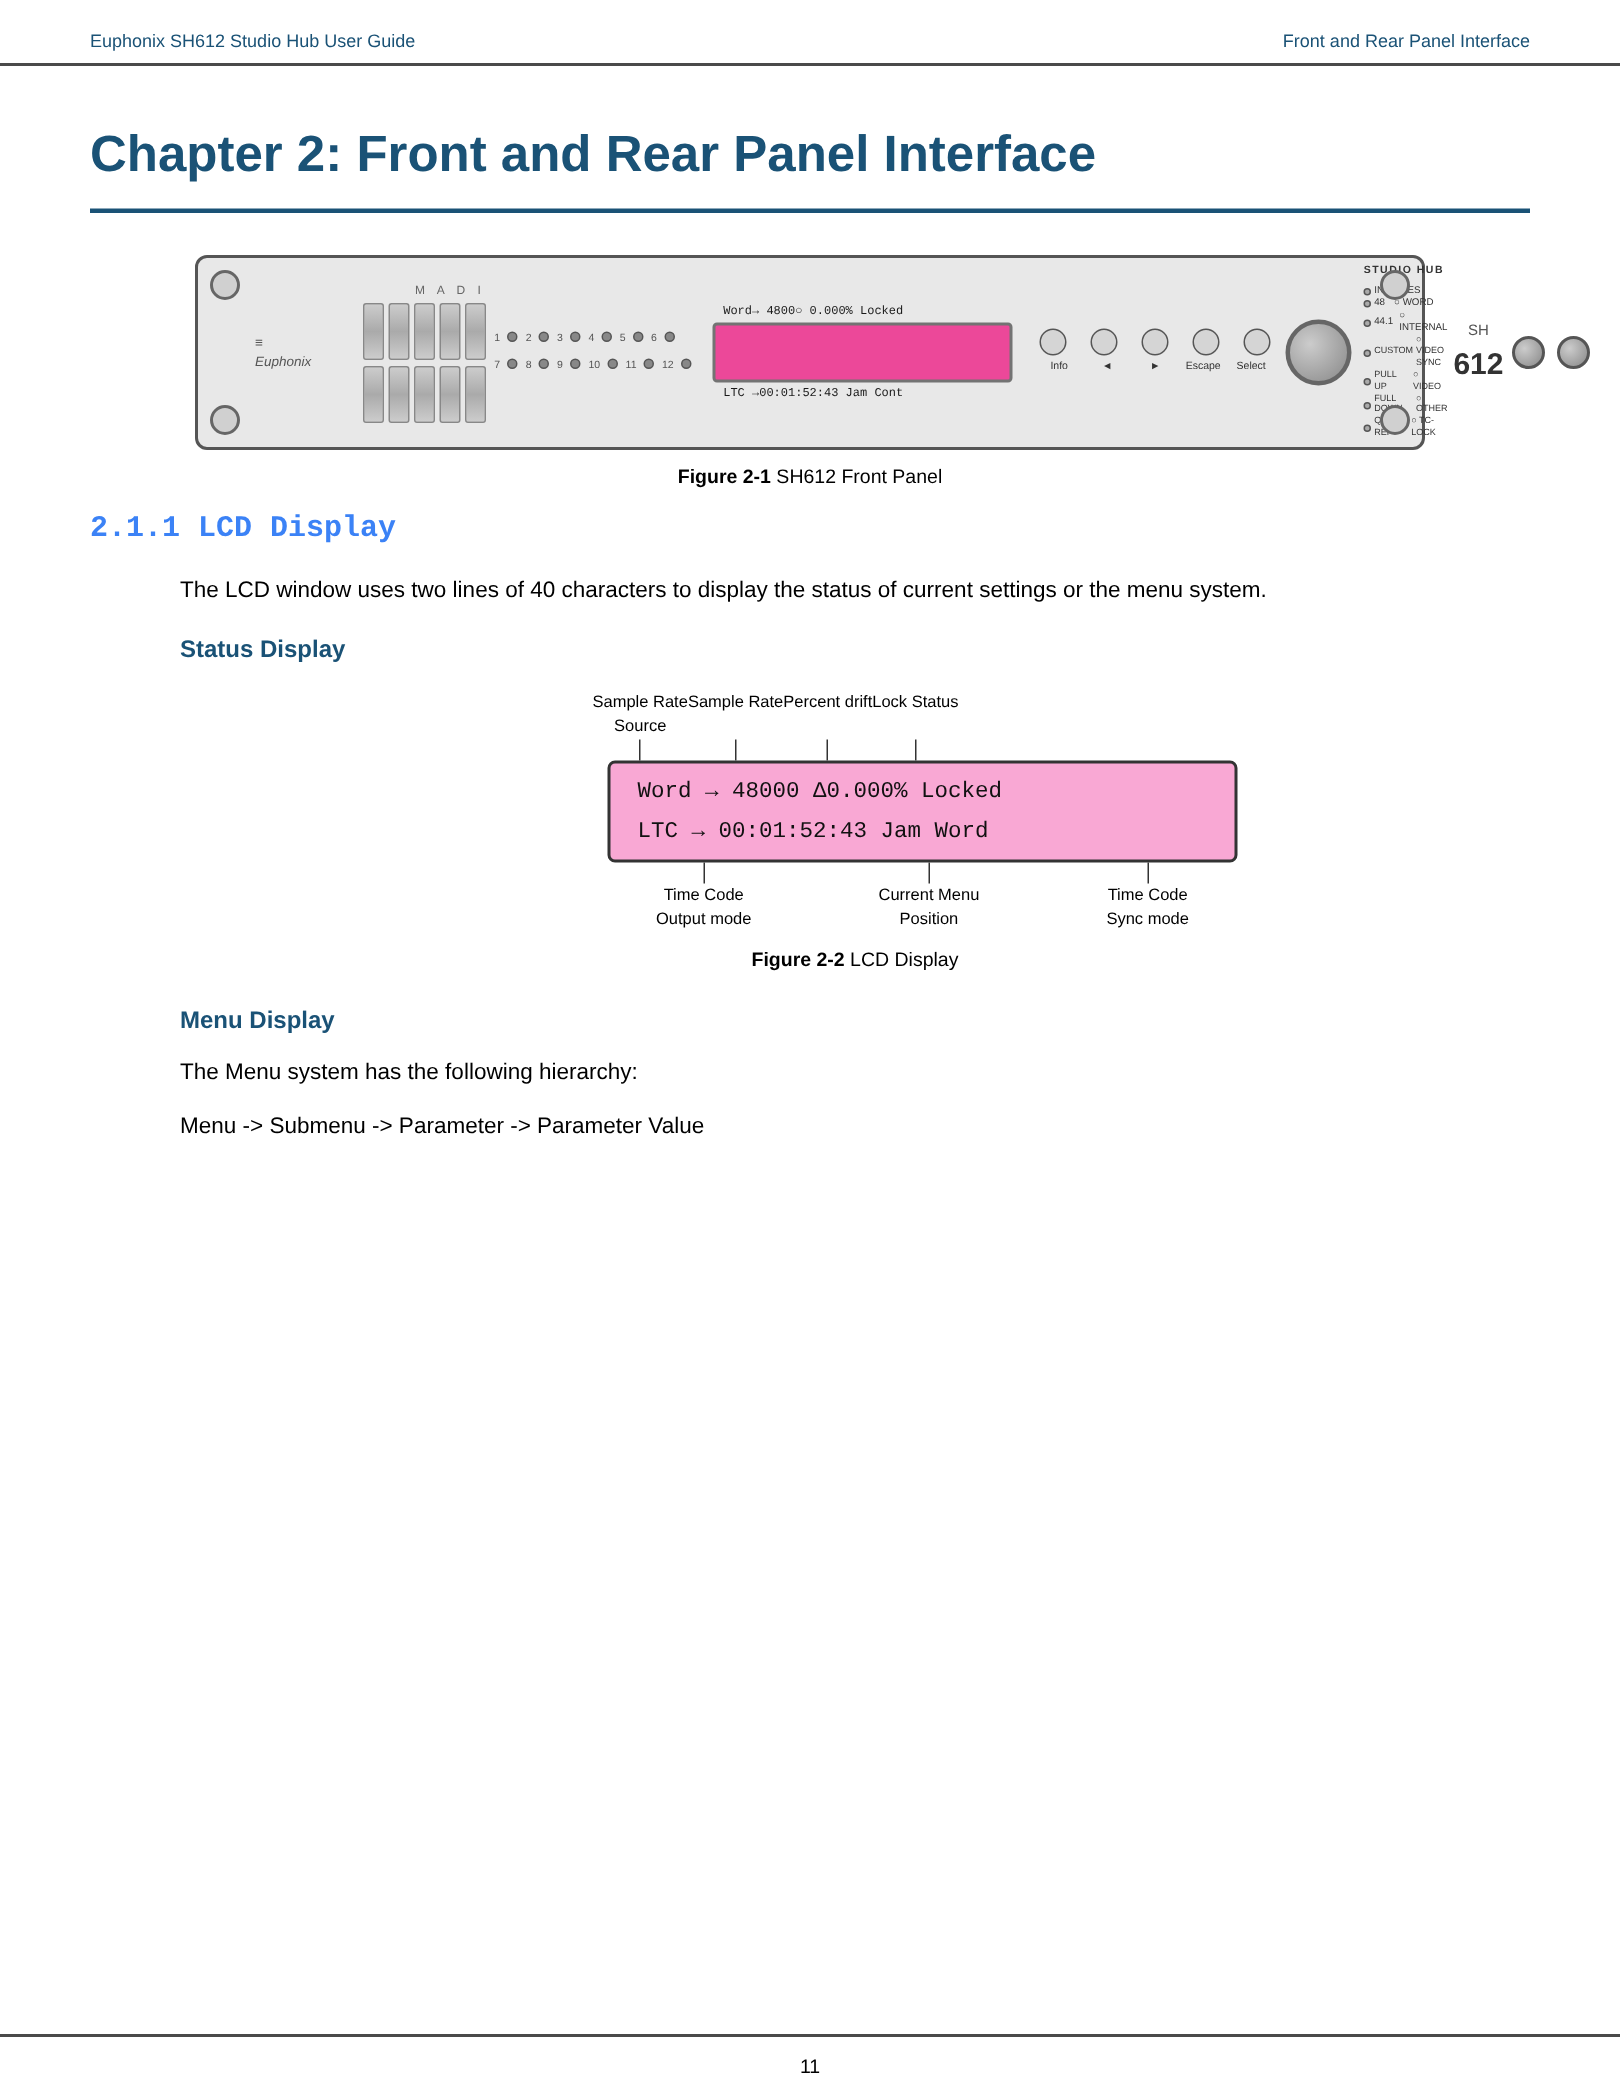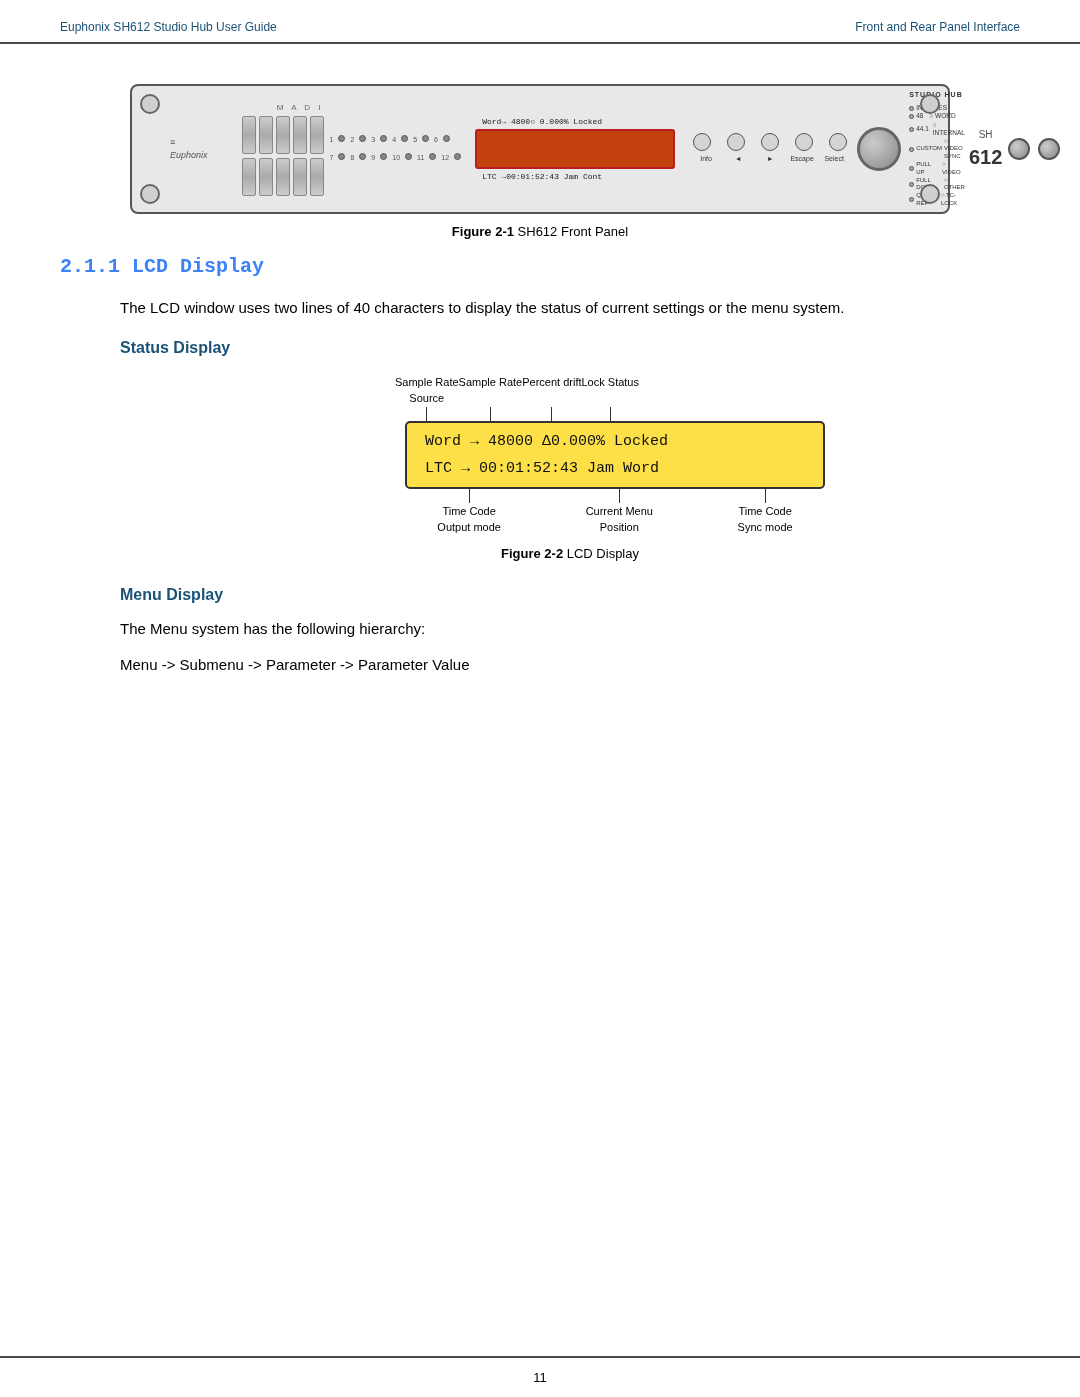--- a/index.html
+++ b/index.html
@@ -185,22 +185,22 @@
     .lcd-section {
       display: flex;
       flex-direction: column;
       justify-content: center;
       margin-left: 14px;
       margin-right: 10px;
     }
     .lcd-box {
       width: 200px;
       height: 40px;
-      background: #c2410c;
-      border: 2px solid #b91c1c;
+      background: #ec4899;
+      border: 2px solid #737373;
       border-radius: 3px;
       display: flex;
       flex-direction: column;
       justify-content: center;
       padding: 2px 5px;
       font-size: 8px;
       font-family: 'Courier New', monospace;
       color: #1a1a1a;
       line-height: 1.4;
       gap: 44px;
@@ -339,20 +339,21 @@
 </head>
 <body>
 
 <div class="page-header">
   <span>Euphonix SH612 Studio Hub User Guide</span>
   <span>Front and Rear Panel Interface</span>
 </div>
 
 <div class="content">
 
+  <div class="chapter-title">Chapter 2: Front and Rear Panel Interface</div>
 
 
   <div class="figure-container">
     <div class="device-panel">
 
       <div class="corner tl"></div>
       <div class="corner tr"></div>
       <div class="corner bl"></div>
       <div class="corner br"></div>
 
@@ -519,21 +520,21 @@
           <span>&nbsp;</span>
           <div class="tick-down"></div>
         </div>
         <div class="label-item">
           <span>Lock Status</span>
           <span>&nbsp;</span>
           <div class="tick-down"></div>
         </div>
       </div>
 
-      <div style="width:420px; height:68px; background:#fde047; border:2.5px solid #333; border-radius:5px; display:flex; flex-direction:column; justify-content:center; padding:18px 18px; font-family:'Courier New',monospace; font-size:15px; color:#111; line-height:1.8; margin-left:50px;">
+      <div style="width:420px; height:68px; background:#f9a8d4; border:2.5px solid #333; border-radius:5px; display:flex; flex-direction:column; justify-content:center; padding:18px 18px; font-family:'Courier New',monospace; font-size:15px; color:#111; line-height:1.8; margin-left:50px;">
         <div>Word → 48000 Δ0.000%  Locked</div>
         <div>LTC  →  00:01:52:43   Jam Word</div>
       </div>
 
       <div style="display:flex; width:460px; justify-content:space-around; font-size:11px; font-family:Arial,sans-serif; margin-top:0; padding:0 10px; margin-left:50px;">
         <div class="label-item">
           <div class="tick-up"></div>
           <span>Time Code</span>
           <span>Output mode</span>
         </div>

